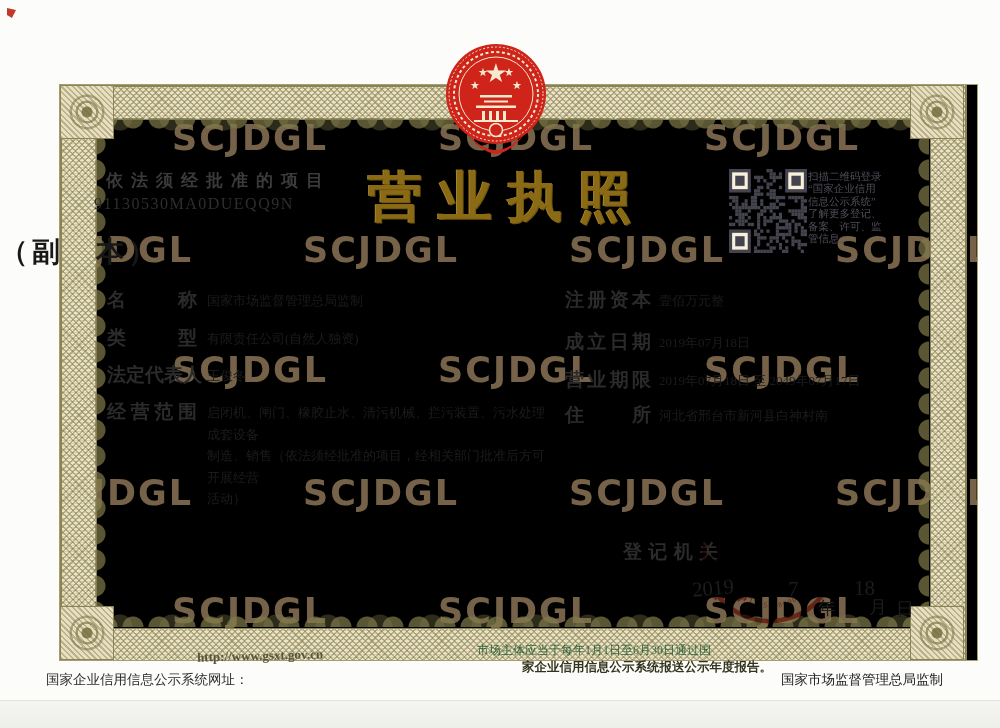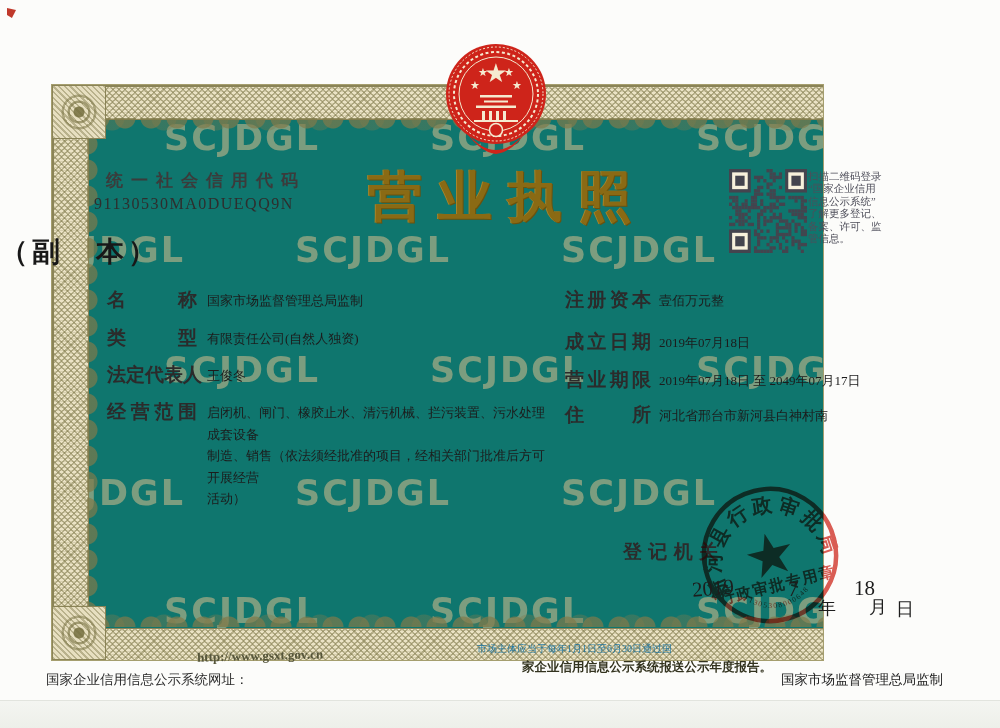--- a/index.html
+++ b/index.html
@@ -1,21 +1,21 @@
 <!DOCTYPE html>
 <html><head>
 <meta charset="utf-8">
 <style>
   html,body{margin:0;padding:0;}
   body{width:1000px;height:728px;position:relative;background:#fcfcfa;overflow:hidden;
        font-family:"Liberation Serif","DejaVu Serif",serif;}
   .abs{position:absolute;}
 
   
-  .paper{position:absolute;left:52px;top:85px;width:771px;height:575px;background:#0f766e;
+  .paper{position:absolute;left:60px;top:85px;width:917px;height:575px;background:#000000;
          box-shadow:0 0 0 1px #a59e6e;overflow:hidden;}
   .wm-layer{position:absolute;inset:0;z-index:1;}
   .wm{position:absolute;font-family:"DejaVu Sans","Liberation Sans",sans-serif;font-weight:bold;
       font-size:35px;letter-spacing:2px;color:rgba(233,195,144,.5);white-space:nowrap;}
   .wm-center{position:absolute;font-weight:bold;font-size:46px;letter-spacing:52px;
       color:rgba(233,195,144,.45);white-space:nowrap;z-index:1;}
   .band{position:absolute;z-index:2;background-color:#ebe3c5;
         background-image:repeating-linear-gradient(45deg,rgba(116,110,62,.42) 0 1.5px,transparent 1.5px 4.5px),
                          repeating-linear-gradient(-45deg,rgba(116,110,62,.42) 0 1.5px,transparent 1.5px 4.5px),
                          repeating-linear-gradient(0deg,rgba(116,110,62,.18) 0 1px,transparent 1px 3px);}
@@ -55,21 +55,21 @@
   .qr-caption{left:808px;top:171px;width:82px;font-size:10.5px;line-height:12.4px;color:#4e4e5a;
               white-space:pre-line;z-index:4;}
   .lab{position:absolute;display:flex;justify-content:space-between;font-weight:bold;font-size:19px;
        color:#2b2b2b;z-index:4;}
   .val{position:absolute;font-size:13px;color:#1c1c1c;z-index:4;white-space:pre-line;}
   .registrar{left:623px;top:539px;width:95px;z-index:4;}
   .datebit{position:absolute;z-index:6;color:#1d1d1d;}
   .stamp{position:absolute;left:685px;top:470px;z-index:5;transform:rotate(-14deg);opacity:.88;
          mix-blend-mode:multiply;}
   .footer-url{left:197px;top:648px;font-size:13px;font-weight:bold;color:#55553a;transform:rotate(-1.5deg);z-index:4;}
-  .notice1{left:477px;top:642px;font-size:10px;color:#0369a1;opacity:.85;z-index:4;white-space:nowrap;}
+  .notice1{left:477px;top:642px;font-size:12px;color:#14532d;opacity:.85;z-index:4;white-space:nowrap;}
   .notice2{left:481px;top:659px;font-size:12.5px;font-weight:bold;color:#33331f;z-index:4;white-space:nowrap;padding-left:41px;}
   .footer-left{left:46px;top:671px;font-size:13.5px;color:#2c2c2c;z-index:4;}
   .footer-right{left:781px;top:671px;font-size:13.5px;color:#222;z-index:4;}
   .bottom-strip{left:0;top:700px;width:1000px;height:28px;background:linear-gradient(#f4f5f1,#edefe9);
                 border-top:1px solid #e2e4de;}
   .speck{left:7px;top:8px;width:9px;height:10px;background:#c0392b;
          clip-path:polygon(0 0,100% 20%,55% 100%,0 70%);}
   .emblem{position:absolute;left:443px;top:40px;z-index:4;}
   .qr{position:absolute;left:729px;top:169px;z-index:4;}
 </style>
@@ -127,21 +127,21 @@
   <rect x="33" y="65.5" width="40" height="2.5" fill="#f5ead0"></rect>
   <rect x="39" y="71" width="3" height="9" fill="#f5ead0"></rect>
   <rect x="46" y="71" width="3" height="9" fill="#f5ead0"></rect>
   <rect x="53" y="71" width="3" height="9" fill="#f5ead0"></rect>
   <rect x="60" y="71" width="3" height="9" fill="#f5ead0"></rect>
   <rect x="31" y="80" width="44" height="2" fill="#f5ead0"></rect>
   <circle cx="53" cy="90" r="6.5" fill="#ce241a" stroke="#f5ead0" stroke-width="1.5"></circle>
   <path d="M 23,92 Q 53,128 83,92 Q 69,112 53,114 Q 37,112 23,92 Z" fill="#ce241a"></path>
 </svg>
 
-<div class="abs credit-label">统一社会信用代码</div>
+<div class="abs credit-label">依法须经批准的项目</div>
 <div class="abs credit-code">91130530MA0DUEQQ9N</div>
 <div class="abs title">营业执照</div>
 <div class="abs subtitle">（副　本）</div>
 
 <svg class="qr" id="qr" width="78" height="84" viewBox="0 0 78 78" preserveAspectRatio="none">
     <rect x="37.44" y="0" width="3.12" height="3.12" fill="#44444e"></rect>
     <rect x="40.56" y="0" width="3.12" height="3.12" fill="#44444e"></rect>
     <rect x="40.56" y="3.12" width="3.12" height="3.12" fill="#44444e"></rect>
     <rect x="43.68" y="3.12" width="3.12" height="3.12" fill="#44444e"></rect>
     <rect x="49.92" y="3.12" width="3.12" height="3.12" fill="#44444e"></rect>

